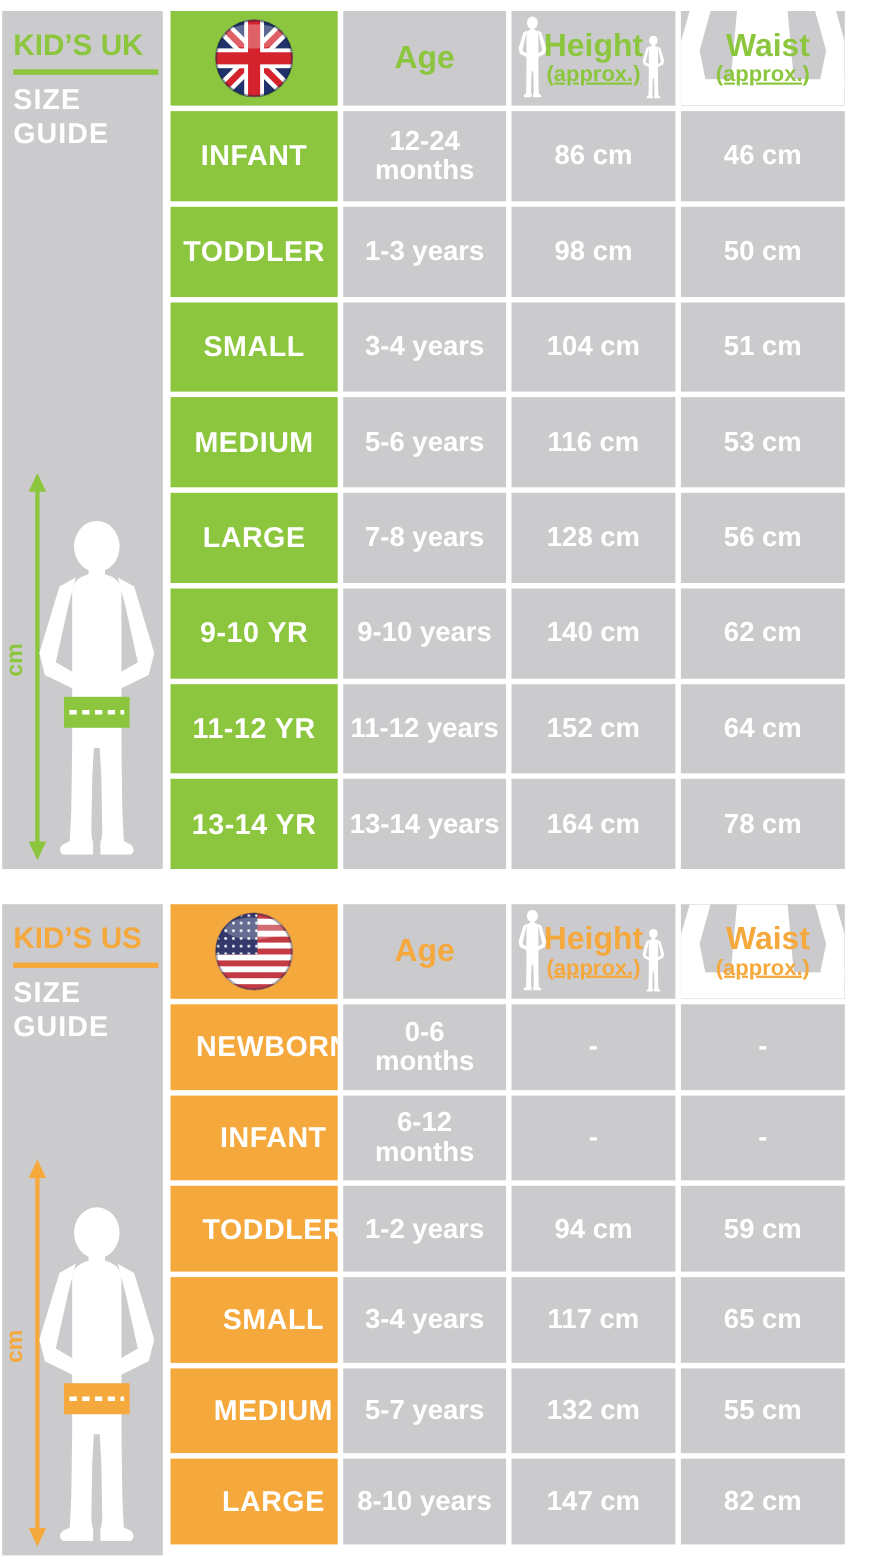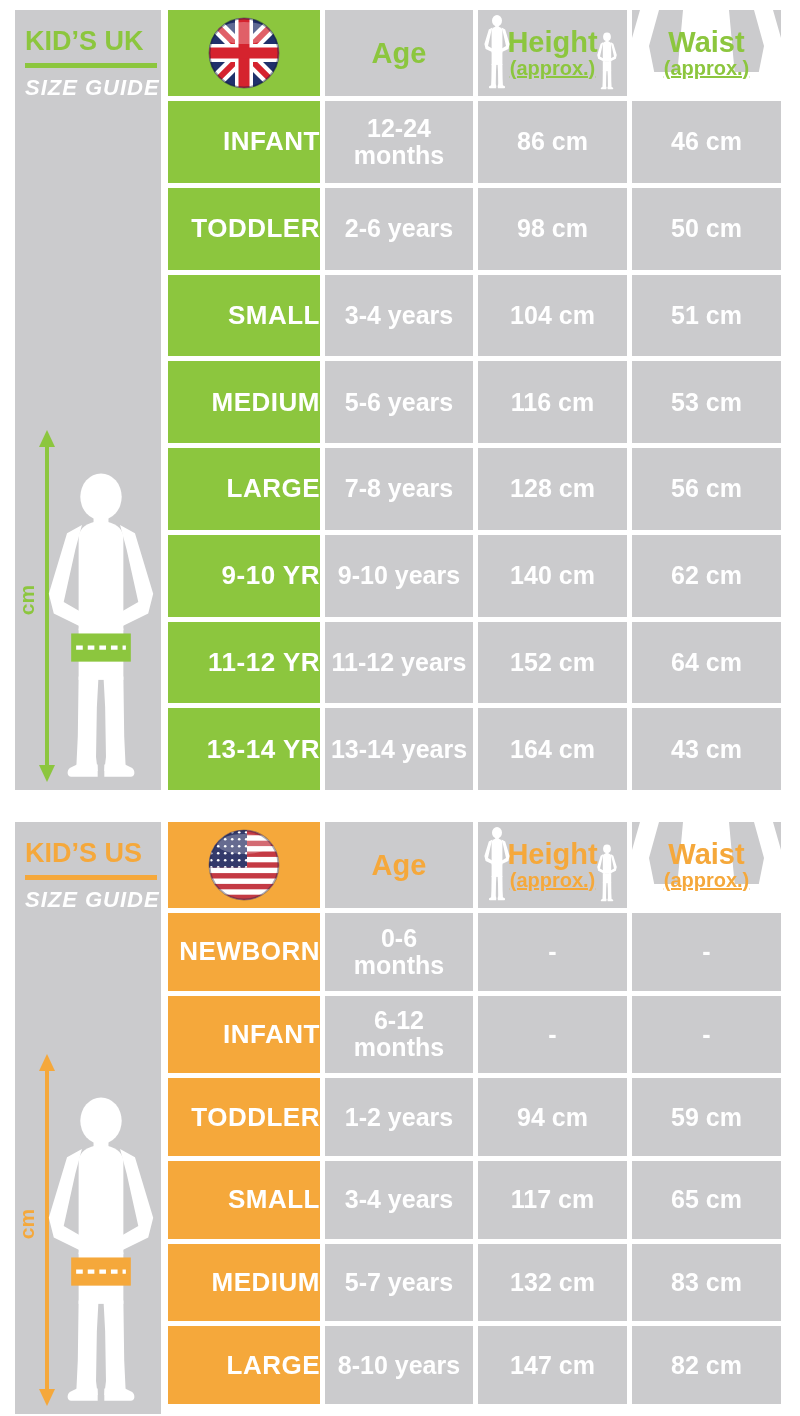--- a/index.html
+++ b/index.html
@@ -1,34 +1,34 @@
 <!DOCTYPE html>
 <html><head>
 <meta charset="utf-8">
 <style>
   html,body{margin:0;padding:0;}
   body{
     width:800px;height:1416px;position:relative;background:#FFFFFF;
     font-family:"Liberation Sans",sans-serif;font-weight:bold;
     -webkit-font-smoothing:antialiased;
   }
-  .section{position:absolute;left:15px;width:766px;}
+  .section{position:absolute;left:2px;width:766px;}
   #uk{top:10px;height:780px;}
   #us{top:822px;height:592px;}
 
   
   .sidebar{position:absolute;left:0;top:0;width:146px;height:100%;background:#CBCBCD;}
   .sb-title{padding:16px 0 0 10px;}
   .sb-t1{font-size:27px;letter-spacing:0;}
   #uk .sb-t1{color:#8CC63E;}
   #us .sb-t1{color:#F5A83B;}
   .sb-rule{height:5px;width:132px;margin:6px 0 7px 0;}
   #uk .sb-rule{background:#8CC63E;}
   #us .sb-rule{background:#F5A83B;}
-  .sb-t2{color:#FFFFFF;font-size:22px;letter-spacing:1px;font-style:italic;}
+  .sb-t2{color:#FFFFFF;font-size:26px;letter-spacing:1px;}
 
   .figure{position:absolute;left:4px;bottom:4px;width:140px;height:356px;}
   .boy-svg{position:absolute;right:0;bottom:0;width:116px;height:315px;}
   .ruler{position:absolute;left:16px;top:0;width:24px;height:352px;}
   #uk .ruler-fill{fill:#8CC63E;}
   #uk .ruler-stroke{stroke:#8CC63E;}
   #us .ruler-fill{fill:#F5A83B;}
   #us .ruler-stroke{stroke:#F5A83B;}
   .cm-label{position:absolute;left:-7px;top:158px;transform:rotate(-90deg);
     font-size:21px;}
@@ -39,38 +39,38 @@
 
   
   .table{position:absolute;left:153px;top:0;width:613px;display:grid;
     grid-template-columns:152px 148px 149px 149px;gap:5px;}
   #uk .table{height:780px;grid-template-rows:86px repeat(8,1fr);}
   #us .table{height:582px;grid-template-rows:86px repeat(6,1fr);}
 
   .cell{background:#CBCBCD;display:flex;flex-direction:column;align-items:center;
     justify-content:center;color:#FFFFFF;font-size:25px;text-align:center;
     position:relative;overflow:hidden;}
-  .size-cell{font-size:26px;letter-spacing:0.5px;align-items:flex-end;}
+  .size-cell{font-size:26px;letter-spacing:0.5px;}
   #uk .size-cell{background:#8CC63E;}
   #us .size-cell{background:#F5A83B;padding-left:35px;}
   .age-line{display:block;line-height:27px;}
 
   
   .h-flag{display:flex;align-items:center;justify-content:center;}
   #uk .h-flag{background:#8CC63E;}
   #us .h-flag{background:#F5A83B;}
   .h-age{font-size:29px;}
   #uk .h-age,#uk .h-head-txt,#uk .h-waist-txt{color:#8CC63E;}
   #us .h-age,#us .h-head-txt,#us .h-waist-txt{color:#F5A83B;}
   .h-main{font-size:29px;line-height:29px;display:block;}
   .h-sub{font-size:20px;line-height:22px;display:block;text-decoration:underline;}
   .mini-boy-tall{position:absolute;left:5px;bottom:5px;width:28px;height:77px;}
   .mini-boy-short{position:absolute;right:9px;bottom:5px;width:22px;height:59px;}
   .waist-sil{position:absolute;left:0;top:0;width:100%;height:100%;}
-  .h-waist-txt{position:relative;z-index:2;}
+  .h-waist-txt{position:relative;z-index:2;text-align:right;}
   .hidden-defs{position:absolute;width:0;height:0;overflow:hidden;}
 </style>
 </head>
 <body>
 
 <svg class="hidden-defs" aria-hidden="true">
   <defs>
     <symbol id="boy-sym" viewBox="0 0 140 380">
       <g fill="#FFFFFF">
         <ellipse cx="70" cy="31" rx="25" ry="28"></ellipse>
@@ -176,21 +176,21 @@
         <span>86 cm</span>
       </div>
     <div class="cell">
         <span>46 cm</span>
       </div>
 
     <div class="cell size-cell">
         <span>TODDLER</span>
       </div>
     <div class="cell">
-        <span class="age-line">2-6 years</span>
+        <span class="age-line">1-3 years</span>
         <span class="age-line"></span>
       </div>
     <div class="cell">
         <span>98 cm</span>
       </div>
     <div class="cell">
         <span>50 cm</span>
       </div>
 
     <div class="cell size-cell">
@@ -267,21 +267,21 @@
         <span>13-14 YR</span>
       </div>
     <div class="cell">
         <span class="age-line">13-14 years</span>
         <span class="age-line"></span>
       </div>
     <div class="cell">
         <span>164 cm</span>
       </div>
     <div class="cell">
-        <span>43 cm</span>
+        <span>78 cm</span>
       </div>
   </div>
 </div>
 
 <div class="section" id="us">
   <div class="sidebar">
     <div class="sb-title">
       <div class="sb-t1">KID’S US</div>
       <div class="sb-rule"></div>
       <div class="sb-t2">SIZE GUIDE</div>
@@ -413,21 +413,21 @@
         <span>MEDIUM</span>
       </div>
     <div class="cell">
         <span class="age-line">5-7 years</span>
         <span class="age-line"></span>
       </div>
     <div class="cell">
         <span>132 cm</span>
       </div>
     <div class="cell">
-        <span>83 cm</span>
+        <span>55 cm</span>
       </div>
 
     <div class="cell size-cell">
         <span>LARGE</span>
       </div>
     <div class="cell">
         <span class="age-line">8-10 years</span>
         <span class="age-line"></span>
       </div>
     <div class="cell">

